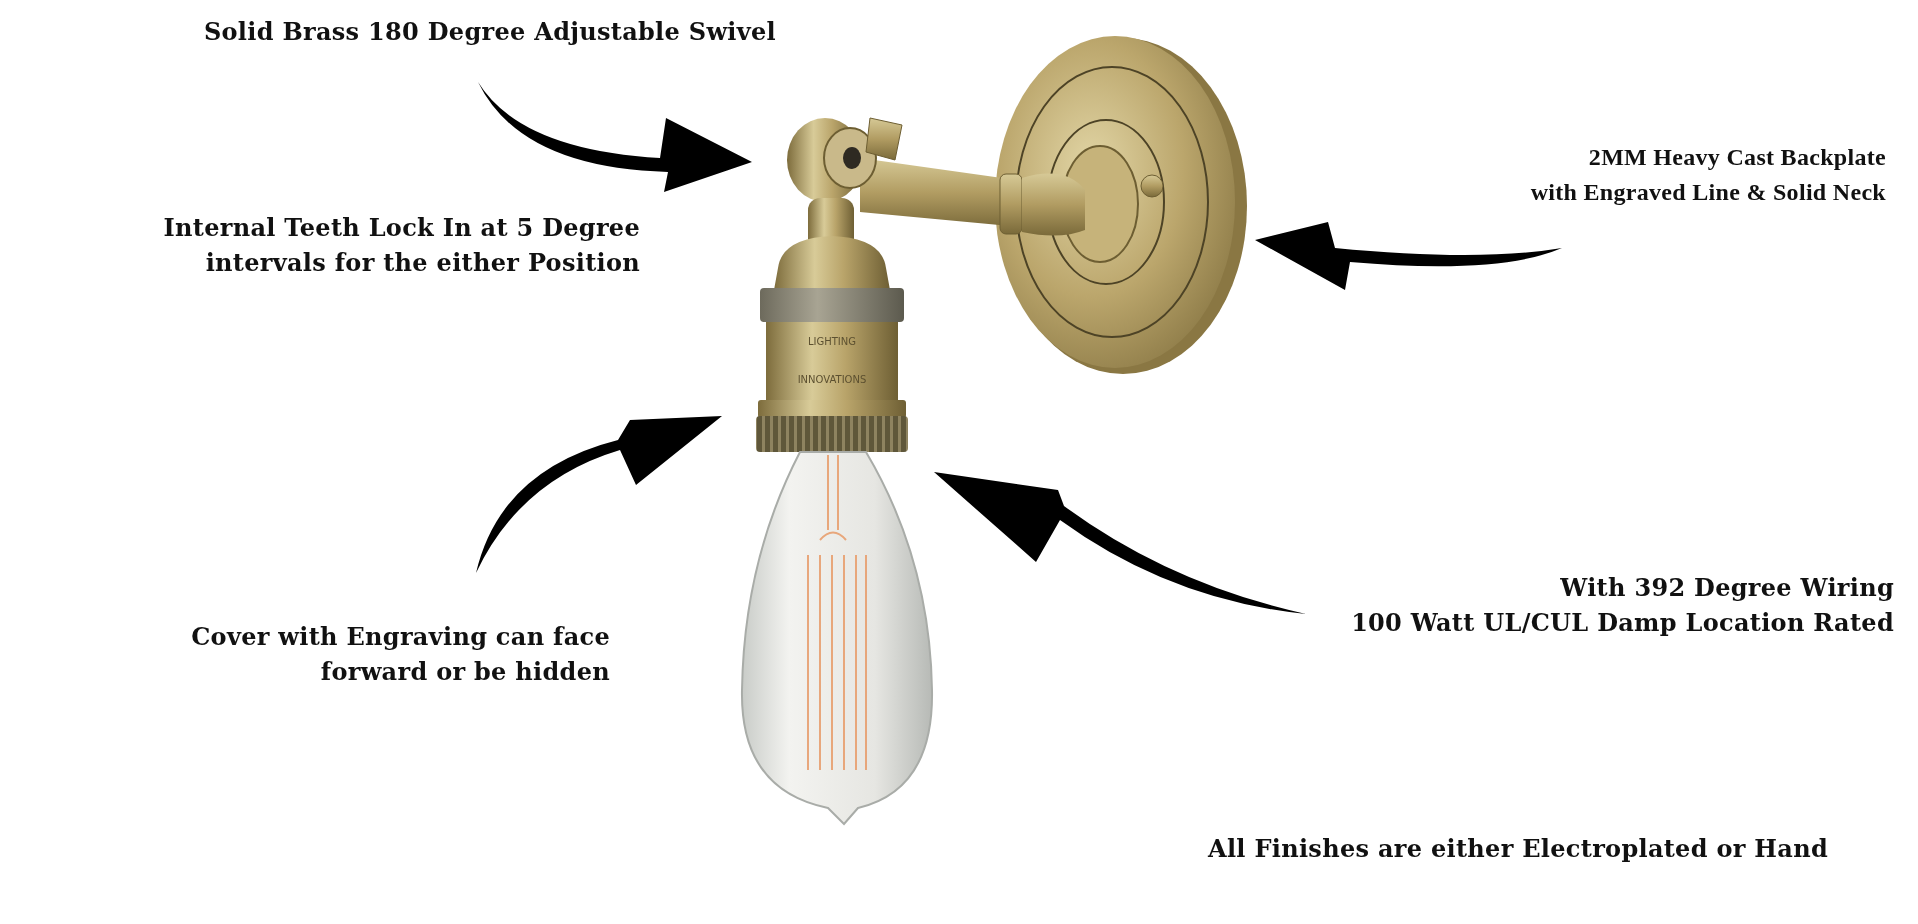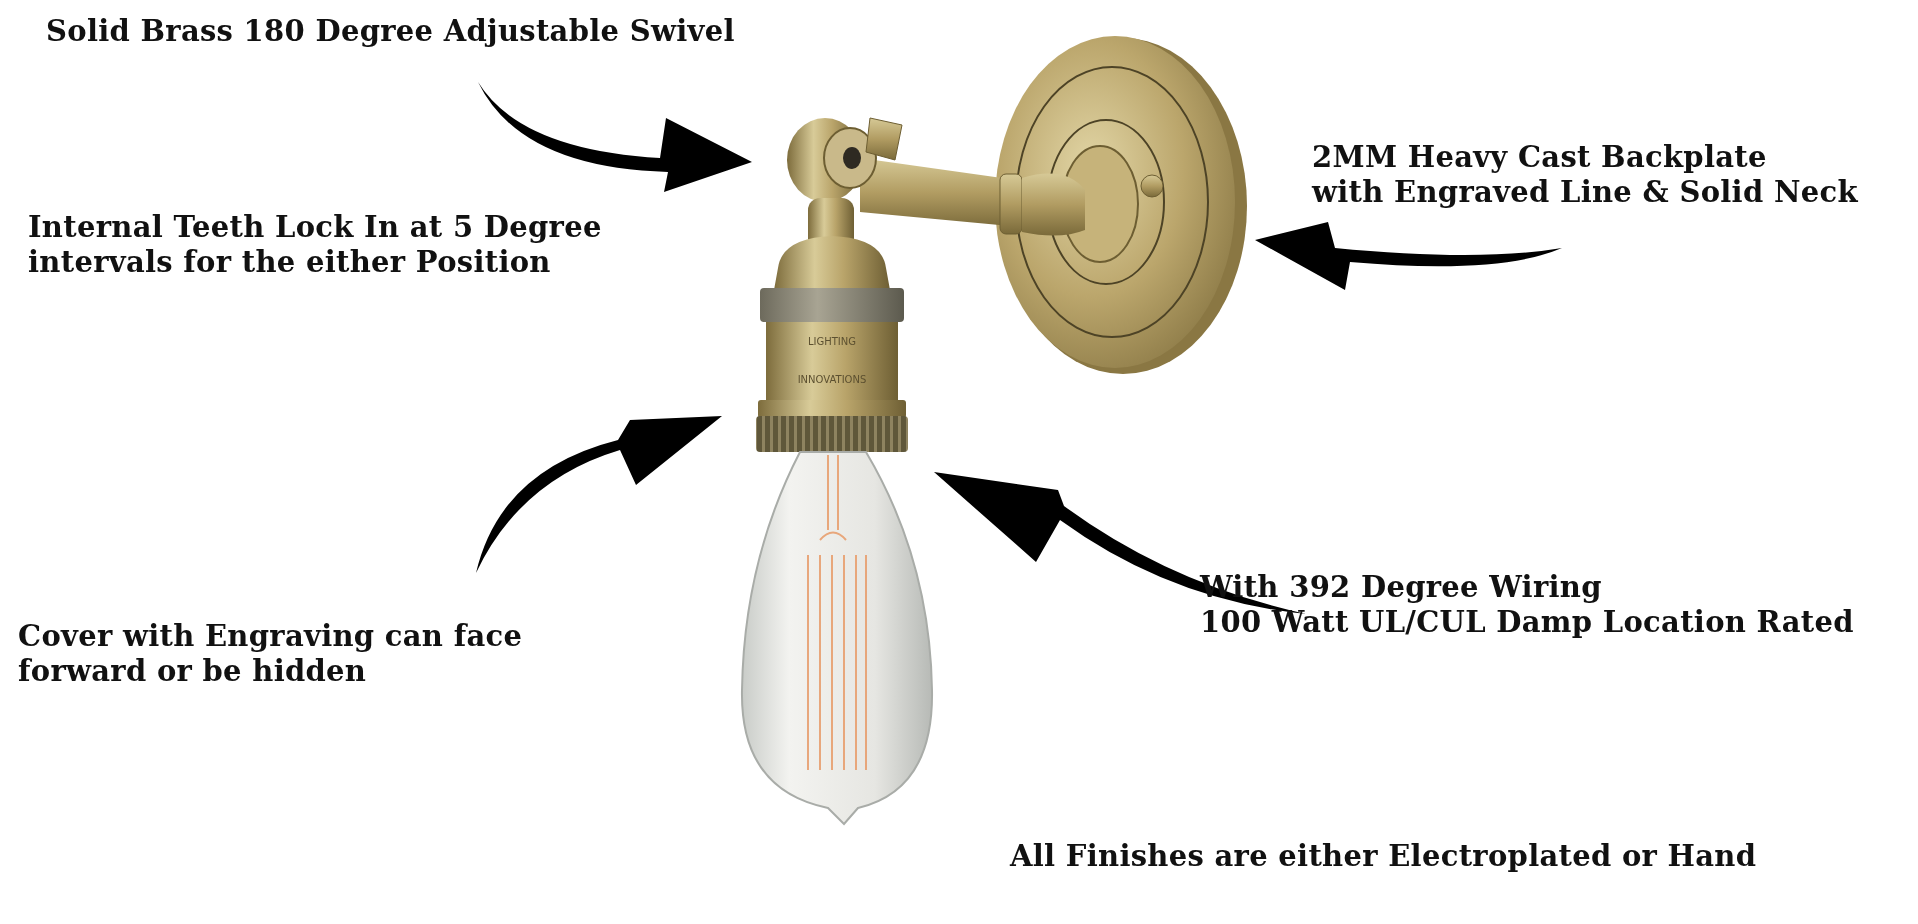--- a/index.html
+++ b/index.html
@@ -1,17 +1,17 @@
 <!DOCTYPE html>
 <html><head>
 <meta charset="utf-8">
 <style>
   html,body{margin:0;padding:0;background:#fff;}
   body{width:1918px;height:924px;position:relative;overflow:hidden;font-family:"DejaVu Serif","Liberation Serif",serif;color:#111;}
-  .label{position:absolute;font-weight:bold;font-size:29px;line-height:35px;text-align:left;white-space:nowrap;letter-spacing:0.3px;}
+  .label{position:absolute;font-weight:bold;font-size:24px;line-height:35px;text-align:right;white-space:nowrap;letter-spacing:0.3px;}
   .label div{display:block;}
   svg.art{position:absolute;left:0;top:0;}
 </style>
 </head>
 <body>
 
 <svg class="art" width="1918" height="924" viewBox="0 0 1918 924">
   <defs>
     <radialGradient id="plateGrad" cx="40%" cy="40%" r="70%">
       <stop offset="0%" stop-color="#e2d6a6"></stop>
@@ -108,30 +108,30 @@
 
 <div class="label" style="left:46px;top:14px;width:730px;">
   <div>Solid Brass  180 Degree Adjustable Swivel</div>
 </div>
 
 <div class="label" style="left:28px;top:210px;width:612px;">
   <div>Internal Teeth Lock In at 5 Degree</div>
   <div>intervals for the either Position</div>
 </div>
 
-<div class="label" style="left:1312px;top:140px;width:574px;">
+<div class="label" style="left:1312px;top:140px;width:574px;font-family:Liberation Serif, serif;">
   <div>2MM Heavy Cast Backplate</div>
   <div>with Engraved Line &amp; Solid Neck</div>
 </div>
 
 <div class="label" style="left:18px;top:619px;width:592px;">
   <div>Cover with Engraving can face</div>
   <div>forward or be hidden</div>
 </div>
 
 <div class="label" style="left:1200px;top:570px;width:694px;">
   <div>With 392 Degree Wiring</div>
   <div>100 Watt UL/CUL  Damp Location Rated</div>
 </div>
 
-<div class="label" style="left:1010px;top:831px;width:818px;margin-top:8px;">
+<div class="label" style="left:1010px;top:831px;width:818px;">
   <div>All Finishes are either Electroplated or Hand</div>
 </div>
 
 </body></html>

